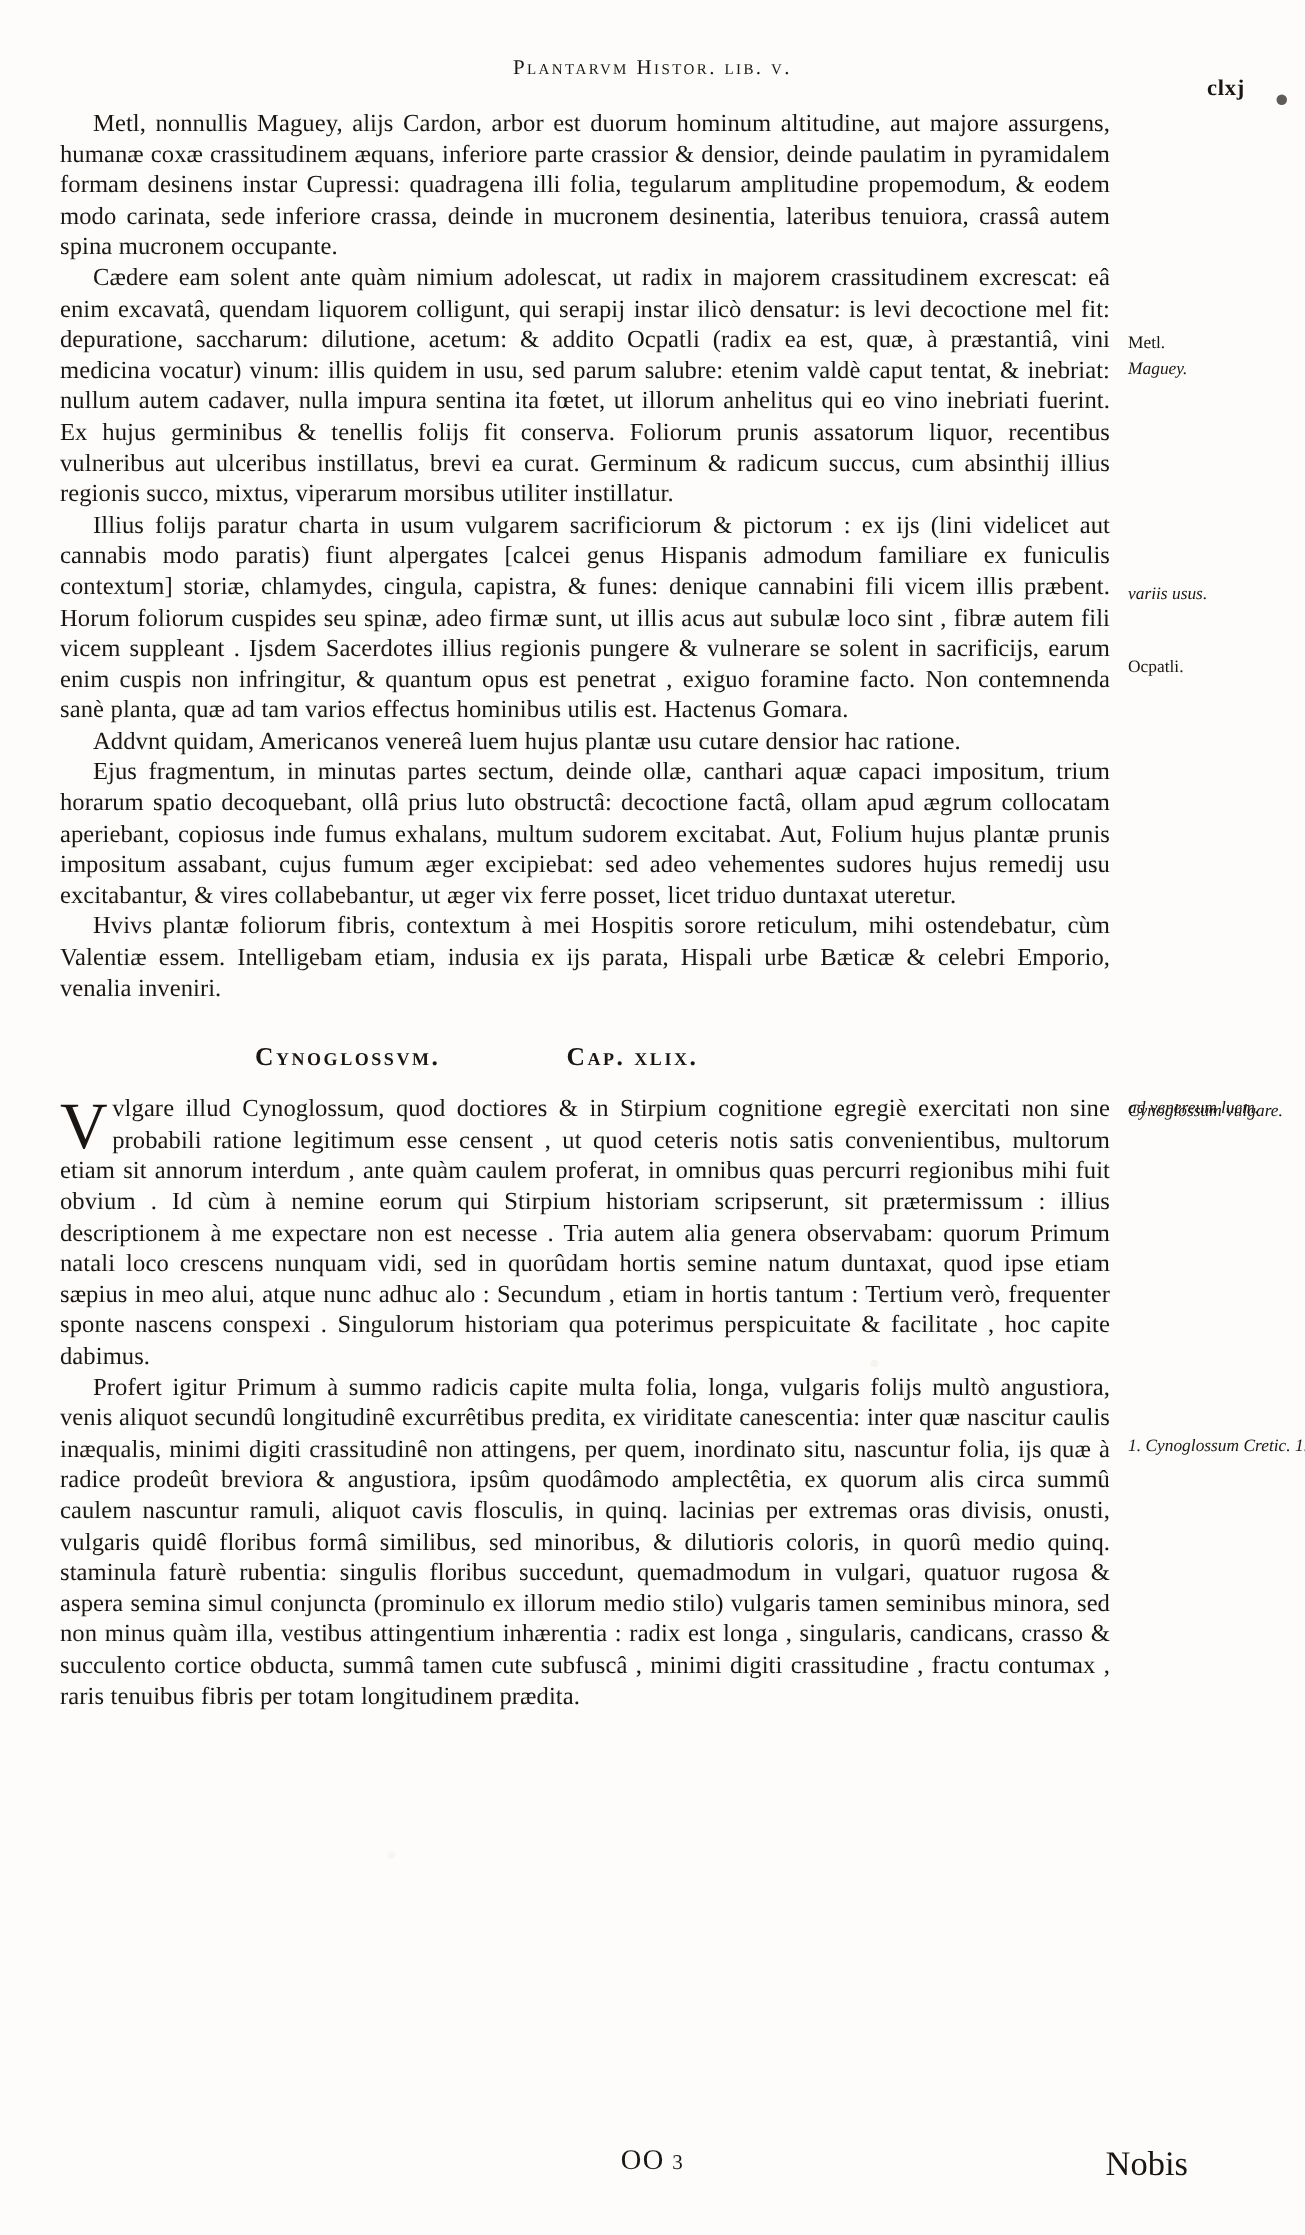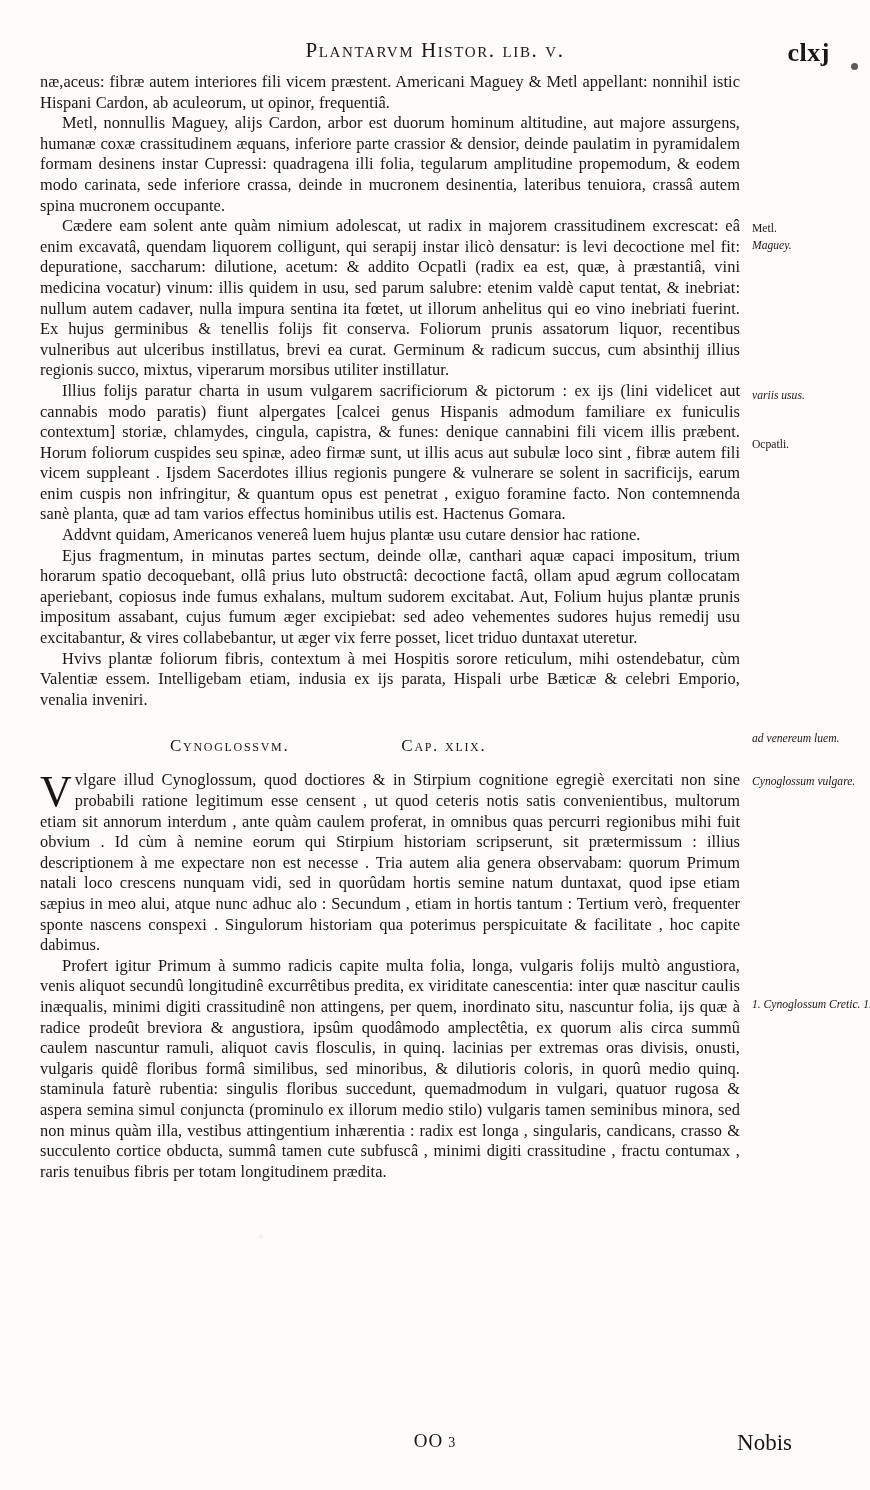--- a/index.html
+++ b/index.html
@@ -34,29 +34,29 @@
   .runhead {
     display: flex;
     align-items: baseline;
     justify-content: center;
     position: relative;
     height: 30px;
     margin-bottom: 4px;
   }
   .runhead-title {
     font-variant: small-caps;
-    font-size: 21px;
+    font-size: 14px;
     letter-spacing: 1.6px;
     white-space: nowrap;
   }
   .folio {
     position: absolute;
     right: 0;
     bottom: 0;
-    font-size: 26px;
+    font-size: 15px;
     letter-spacing: 0.5px;
     font-weight: bold;
   }
   
   .col {
     position: relative;
     width: 700px;
   }
   p.para {
     margin: 0;
@@ -84,26 +84,27 @@
     font-style: normal;
   }
   
   .chapter-head {
     display: flex;
     justify-content: flex-start;
     margin: 26px 0 14px 0;
     font-variant: small-caps;
     font-size: 17px;
     letter-spacing: 1.7px;
+    font-weight: bold;
   }
   .chapter-title {
     margin-left: 130px;
   }
   .chapter-num {
-    margin-left: 112px;
+    margin-left: 84px;
   }
   
   .dropcap-para {
     position: relative;
     min-height: 42px;
   }
   .dropcap {
     float: left;
     font-size: 44px;
     line-height: 36px;
@@ -157,21 +158,20 @@
 
   <div class="content">
 
     <div class="runhead">
       <div class="runhead-title">Plantarvm Histor. lib. v.</div>
       <div class="folio">clxj</div>
     </div>
 
     <div class="col">
 
-      <p class="para">næ,aceus: fibræ autem interiores fili vicem præstent. Americani Maguey &amp; Metl appellant: nonnihil istic Hispani Cardon, ab aculeorum, ut opinor, frequentiâ.</p>
       <p class="para indent">Metl, nonnullis Maguey, alijs Cardon, arbor est duorum hominum altitudine, aut majore assurgens, humanæ coxæ crassitudinem æquans, inferiore parte crassior &amp; densior, deinde paulatim in pyramidalem formam desinens instar Cupressi: quadragena illi folia, tegularum amplitudine propemodum, &amp; eodem modo carinata, sede inferiore crassa, deinde in mucronem desinentia, lateribus tenuiora, crassâ autem spina mucronem occupante.</p>
       <p class="para indent">Cædere eam solent ante quàm nimium adolescat, ut radix in majorem crassitudinem excrescat: eâ enim excavatâ, quendam liquorem colligunt, qui serapij instar ilicò densatur: is levi decoctione mel fit: depuratione, saccharum: dilutione, acetum: &amp; addito Ocpatli (radix ea est, quæ, à præstantiâ, vini medicina vocatur) vinum: illis quidem in usu, sed parum salubre: etenim valdè caput tentat, &amp; inebriat: nullum autem cadaver, nulla impura sentina ita fœtet, ut illorum anhelitus qui eo vino inebriati fuerint. Ex hujus germinibus &amp; tenellis folijs fit conserva. Foliorum prunis assatorum liquor, recentibus vulneribus aut ulceribus instillatus, brevi ea curat. Germinum &amp; radicum succus, cum absinthij illius regionis succo, mixtus, viperarum morsibus utiliter instillatur.</p>
       <p class="para indent">Illius folijs paratur charta in usum vulgarem sacrificiorum &amp; pictorum : ex ijs (lini videlicet aut cannabis modo paratis) fiunt alpergates [calcei genus Hispanis admodum familiare ex funiculis contextum] storiæ, chlamydes, cingula, capistra, &amp; funes: denique cannabini fili vicem illis præbent. Horum foliorum cuspides seu spinæ, adeo firmæ sunt, ut illis acus aut subulæ loco sint , fibræ autem fili vicem suppleant . Ijsdem Sacerdotes illius regionis pungere &amp; vulnerare se solent in sacrificijs, earum enim cuspis non infringitur, &amp; quantum opus est penetrat , exiguo foramine facto. Non contemnenda sanè planta, quæ ad tam varios effectus hominibus utilis est. Hactenus Gomara.</p>
       <p class="para indent">Addvnt quidam, Americanos venereâ luem hujus plantæ usu cutare densior hac ratione.</p>
       <p class="para indent">Ejus fragmentum, in minutas partes sectum, deinde ollæ, canthari aquæ capaci impositum, trium horarum spatio decoquebant, ollâ prius luto obstructâ: decoctione factâ, ollam apud ægrum collocatam aperiebant, copiosus inde fumus exhalans, multum sudorem excitabat. Aut, Folium hujus plantæ prunis impositum assabant, cujus fumum æger excipiebat: sed adeo vehementes sudores hujus remedij usu excitabantur, &amp; vires collabebantur, ut æger vix ferre posset, licet triduo duntaxat uteretur.</p>
       <p class="para indent">Hvivs plantæ foliorum fibris, contextum à mei Hospitis sorore reticulum, mihi ostendebatur, cùm Valentiæ essem. Intelligebam etiam, indusia ex ijs parata, Hispali urbe Bæticæ &amp; celebri Emporio, venalia inveniri.</p>
 
       <div class="margin-note roman" style="top:150px">Metl.</div>
       <div class="margin-note" style="top:167px">Maguey.</div>
       <div class="margin-note" style="top:317px">variis usus.</div>

